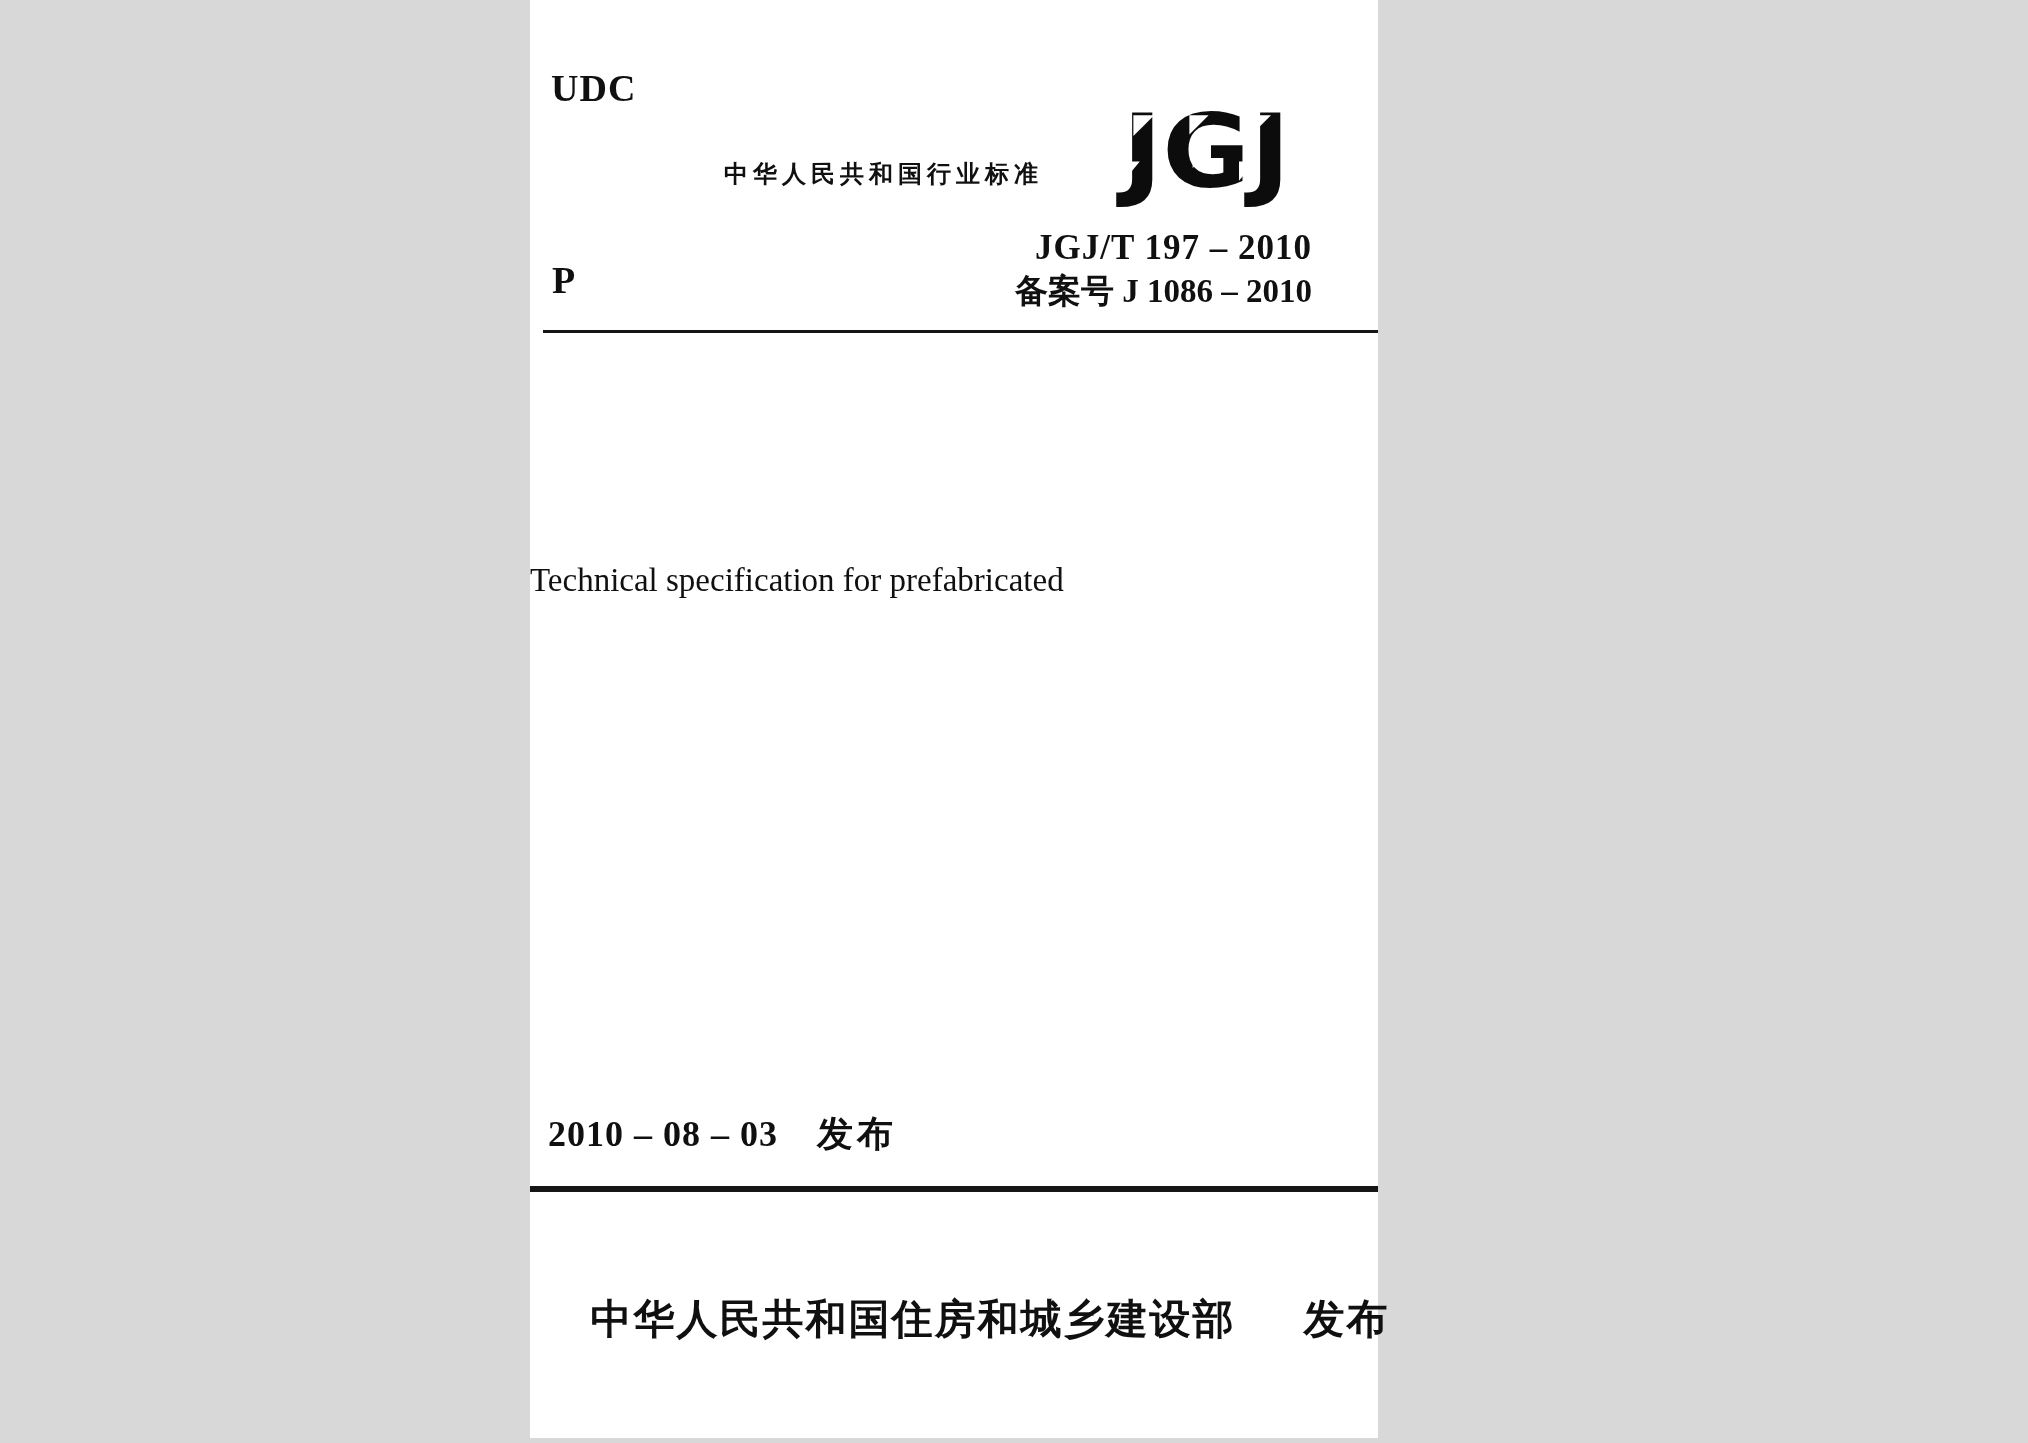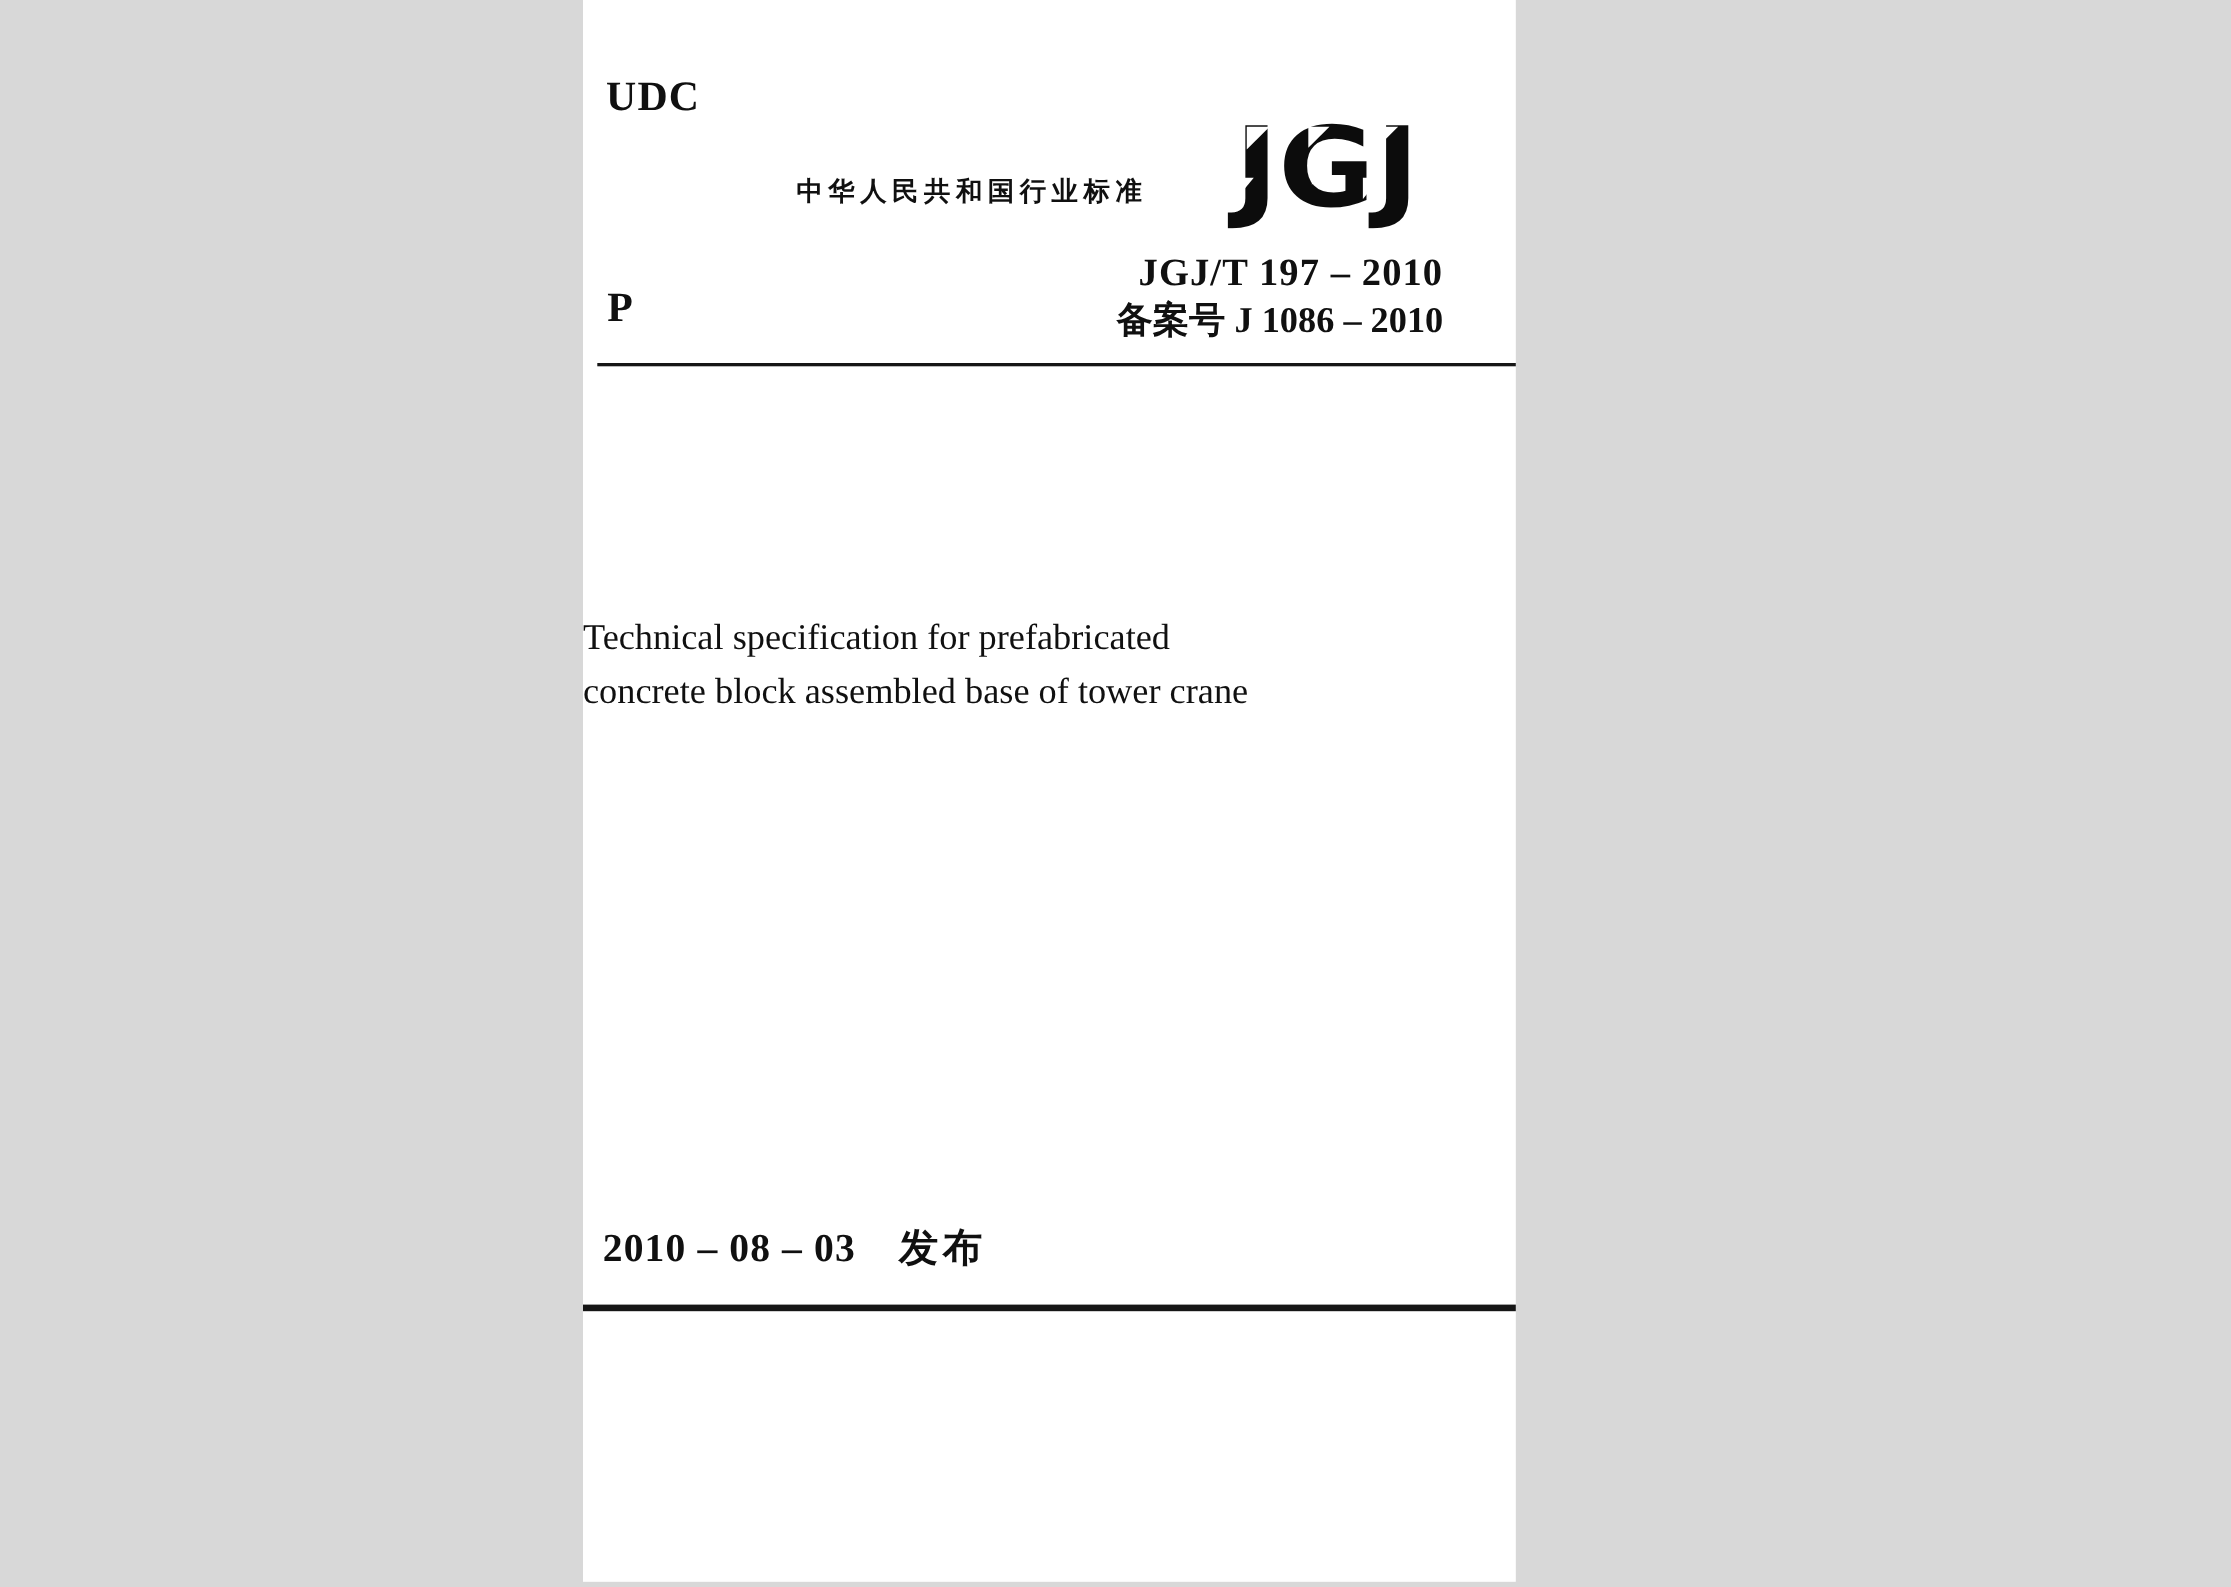--- a/index.html
+++ b/index.html
@@ -144,26 +144,28 @@
   <div class="abs std-code">JGJ/T 197 – 2010</div>
   <div class="abs record-no">备案号 J 1086 – 2010</div>
 
   <div class="abs p-mark">P</div>
 
   <div class="abs rule-top"></div>
 
 
   <div class="abs title-en">
     <div>Technical specification for prefabricated</div>
-    <div>concrete block assembled base of tower crane</div>
   </div>
 
   <div class="abs date-row">
     <div class="date-item date-issue">
       <span class="num">2010 – 08 – 03</span>
       <span class="lbl">发布</span>
     </div>
   </div>
 
   <div class="abs rule-bottom"></div>
 
+  <div class="abs publisher-row">
+    <span>中华人民共和国住房和城乡建设部</span><span class="action">发布</span>
+  </div>
 
 </div>
 
 </body></html>

